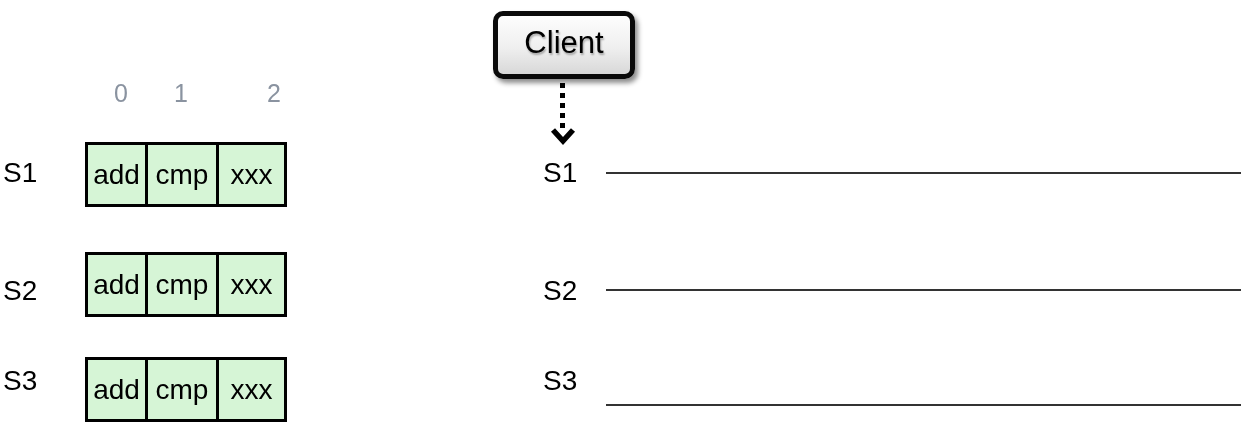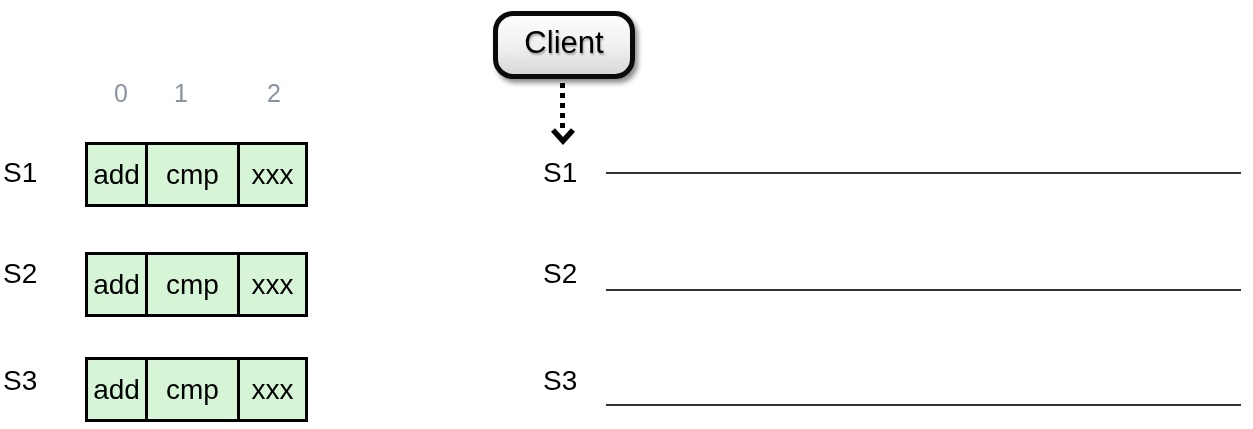--- a/index.html
+++ b/index.html
@@ -25,47 +25,47 @@
 
   .row-label{
     position:absolute;left:3px;
     font-size:28px;line-height:30px;color:#000;
   }
   .side-label{
     position:absolute;left:543px;
     font-size:28px;line-height:30px;color:#000;
   }
   .lab1{top:158px}
-  .lab2{top:259px}
+  .lab2{top:276px}
   .lab3{top:366px}
 
   .log-row{
     position:absolute;left:85px;
     display:flex;
   }
   .lrow1{top:142px}
   .lrow2{top:252px}
   .lrow3{top:357px}
   .cell{
     box-sizing:border-box;
     height:65px;
     background:var(--cell-fill,#d6f5d6);
     border:3px solid var(--cell-border,#000);
     display:flex;align-items:center;justify-content:center;
     font-size:28px;
   }
   .c0{width:63px;}
-  .c1{width:95px;margin-left:-3px;}
+  .c1{width:74px;margin-left:-3px;}
   .c2{width:71px;margin-left:-3px;}
 
   
   .client-box{
     position:absolute;left:493px;top:11px;
     box-sizing:border-box;width:142px;height:68px;
-    border:5px solid #0a0a0a;border-radius:20px;
+    border:5px solid #0a0a0a;border-radius:10px;
     background:linear-gradient(180deg,#fdfdfd 0%,#efefef 55%,#d8d8d8 100%);
     box-shadow:3px 4px 5px rgba(0,0,0,0.45);
     display:flex;align-items:center;justify-content:center;
     padding-bottom:4px;
   }
   .client-box span{
     font-size:31px;
     text-shadow:1px 2px 2px rgba(0,0,0,0.30);
   }
   .arrow{position:absolute;left:0;top:0;}

